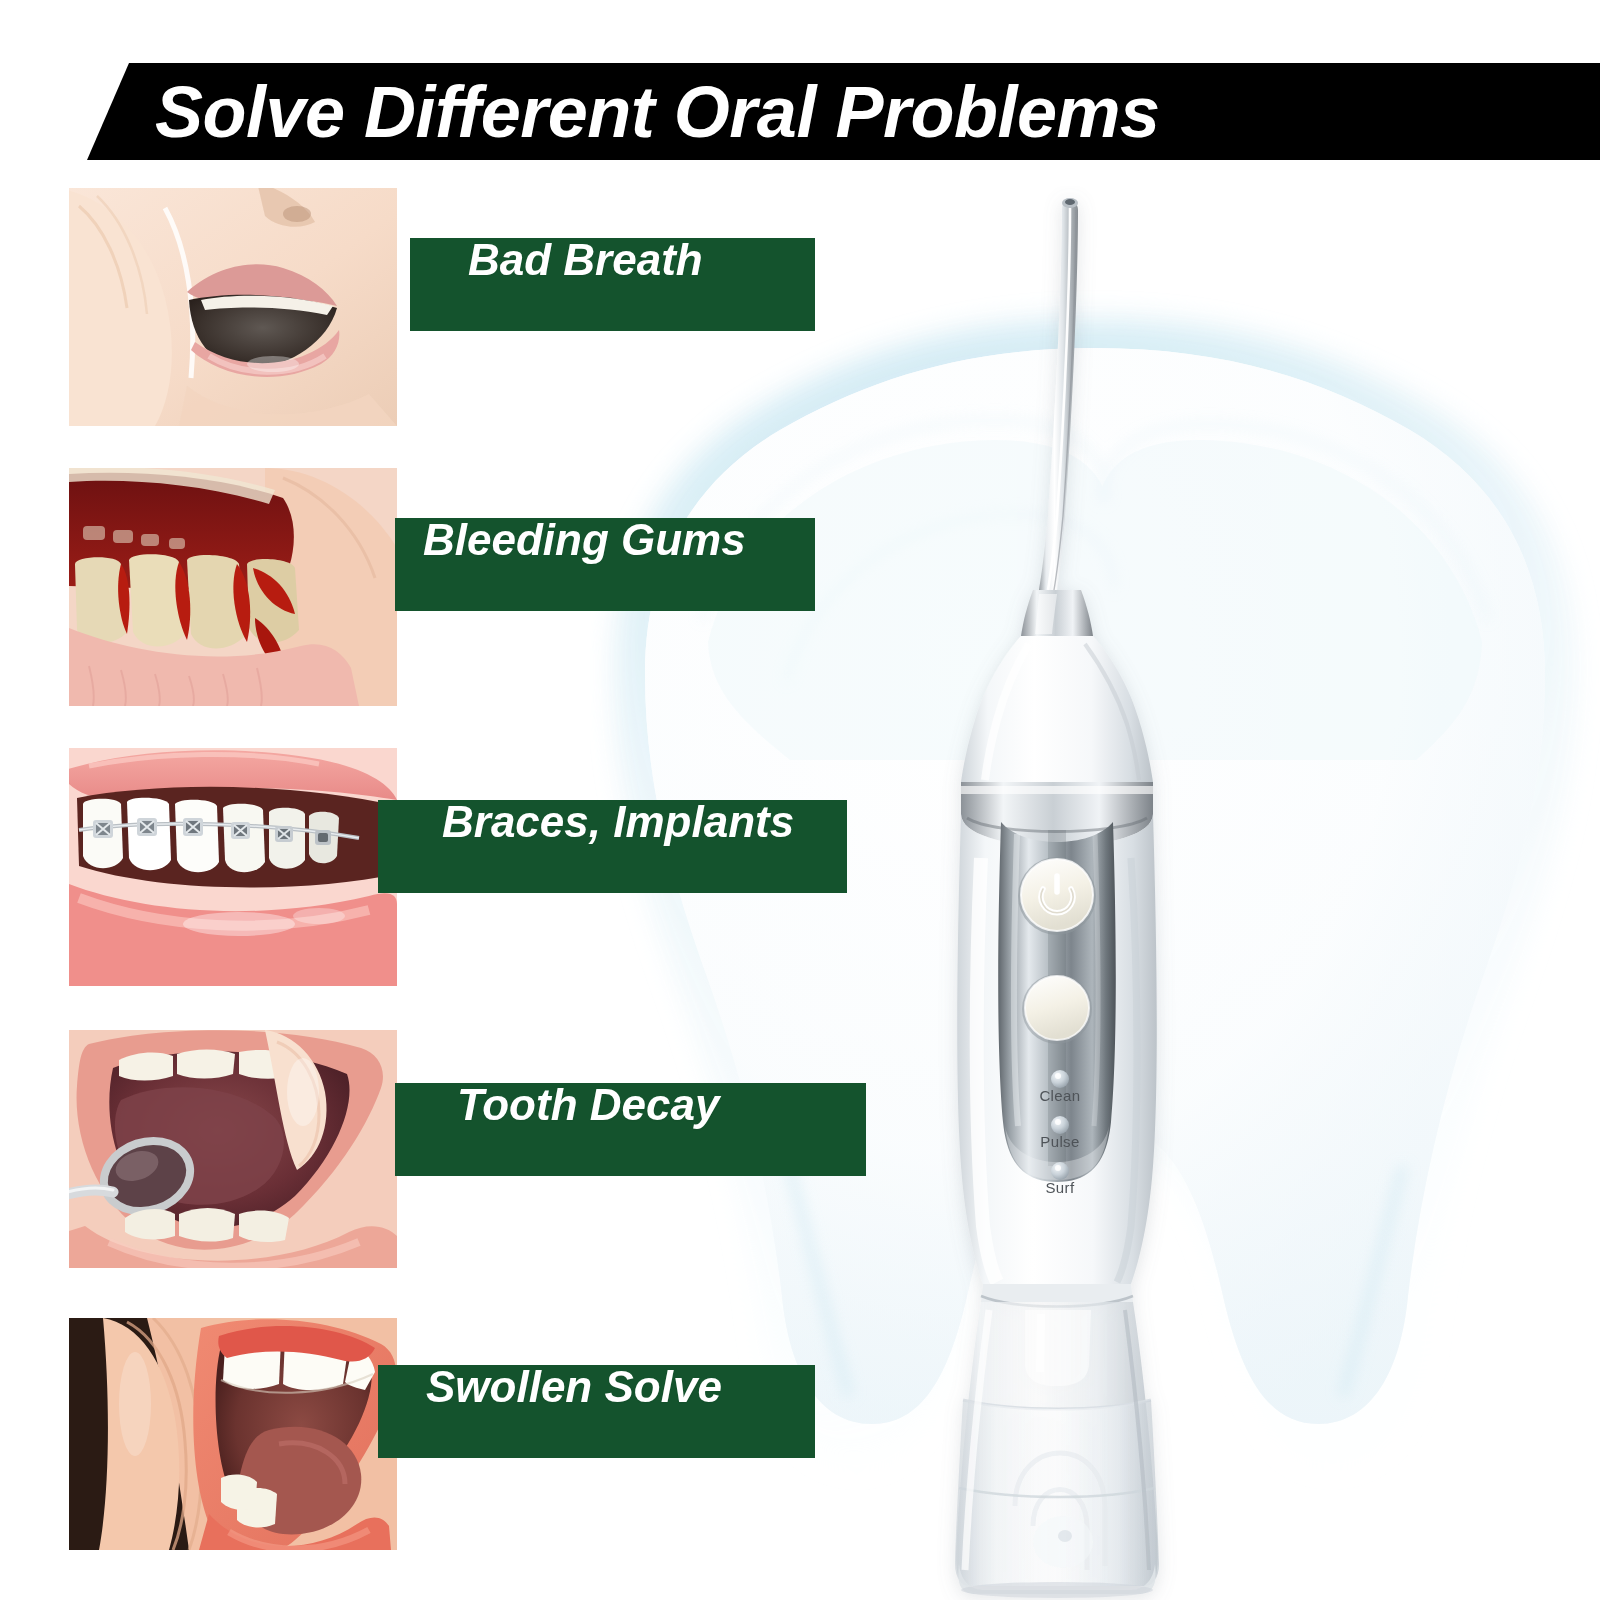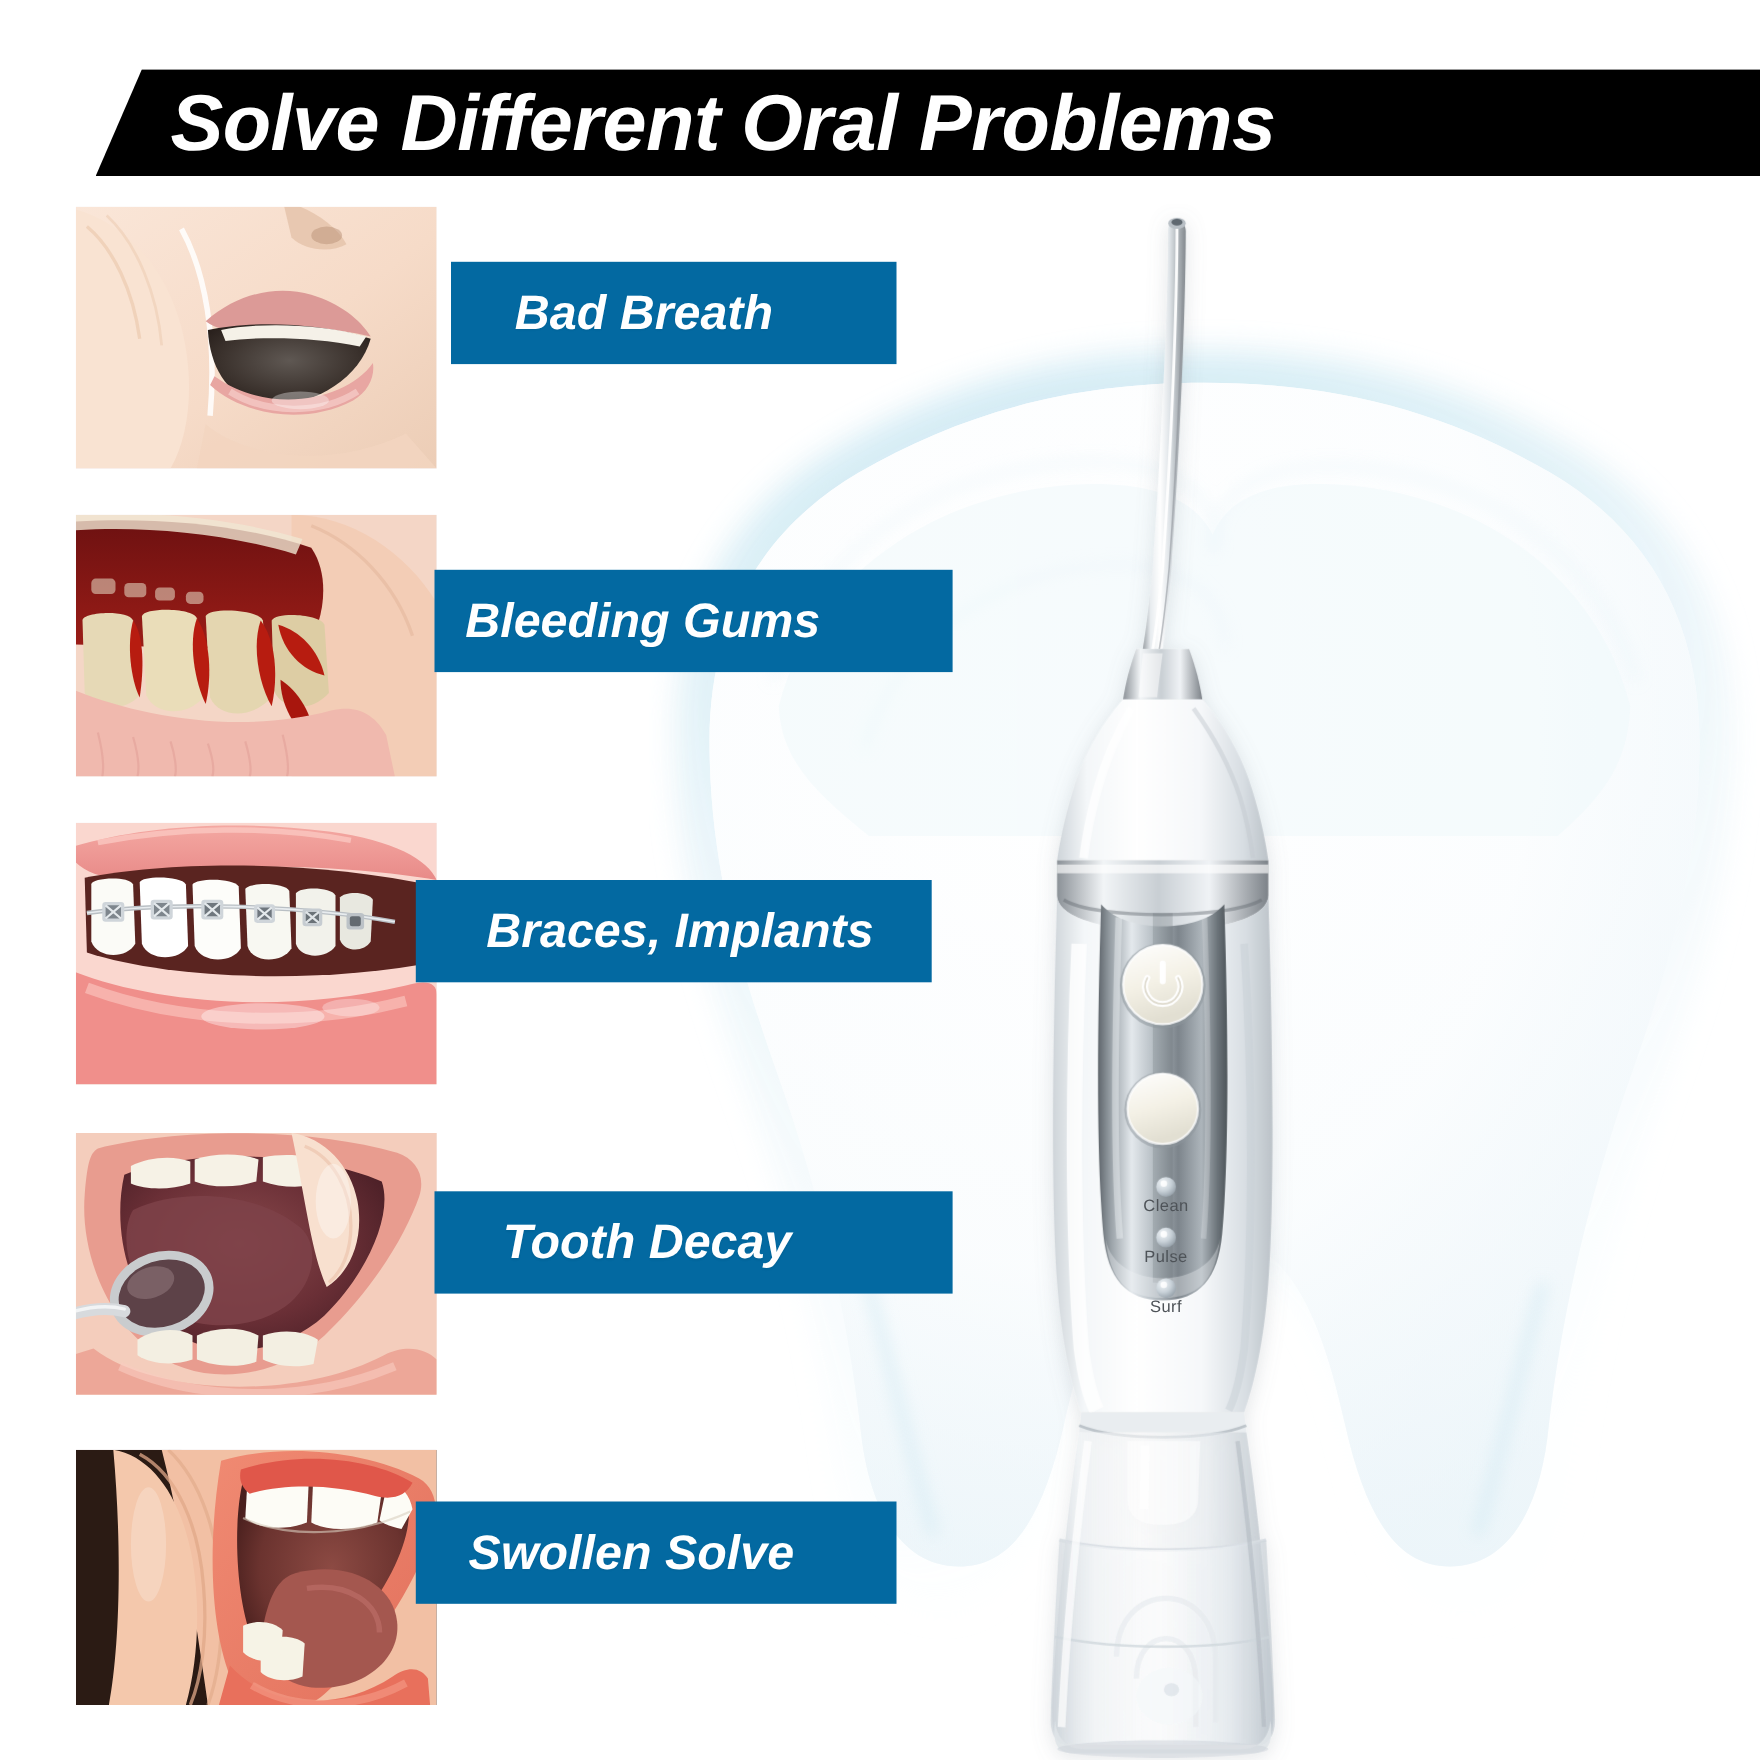--- a/index.html
+++ b/index.html
@@ -32,22 +32,22 @@
     white-space:nowrap;
     text-shadow:0 1px 2px rgba(0,0,0,0.07);
   }
   .thumb{
     position:absolute;left:69px;width:328px;height:238px;
     overflow:hidden;background:#f3ece8;
   }
   .thumb .art{position:absolute;left:0;top:0;width:328px;height:238px;}
 
   .tag{
-    position:absolute;height:93px;background:#0369a1;
-    display:flex;align-items:center;
+    position:absolute;height:93px;background:#14532d;
+    display:flex;
   }
   .tag-text{
     color:#ffffff;font-size:44px;font-weight:bold;font-style:italic;
     white-space:nowrap;line-height:1;
     text-shadow:0 1px 2px rgba(0,0,0,0.06);
   }
 
   
   .tooth-wrap{position:absolute;left:590px;top:290px;width:1010px;height:1260px;}
 
@@ -249,21 +249,21 @@
       <g opacity="0.45" stroke="#dd9a92" stroke-width="2" fill="none">
         <path d="M20 198 C 24 214, 26 228, 24 238"></path>
         <path d="M52 202 C 56 216, 58 230, 56 238"></path>
         <path d="M86 206 C 90 218, 92 232, 90 238"></path>
         <path d="M120 208 C 124 220, 126 232, 124 238"></path>
         <path d="M154 206 C 158 220, 160 232, 158 238"></path>
         <path d="M188 200 C 192 216, 194 230, 192 238"></path>
       </g>
     </svg>
   </div>
-  <div class="tag" style="left:395px;top:518px;width:471px;">
+  <div class="tag" style="left:395px;top:518px;width:420px;">
     <span class="tag-text" style="margin-left:28px;">Bleeding Gums</span>
   </div>
 
   <div class="thumb" style="top:748px;">
     <svg class="art" viewBox="0 0 328 238" preserveAspectRatio="xMidYMid slice" xmlns="http://www.w3.org/2000/svg">
       <defs>
         <linearGradient id="lipPink" x1="0" y1="0" x2="0" y2="1">
           <stop offset="0%" stop-color="#f4a8a2"></stop>
             <stop offset="100%" stop-color="#e88a88"></stop>
         </linearGradient>

